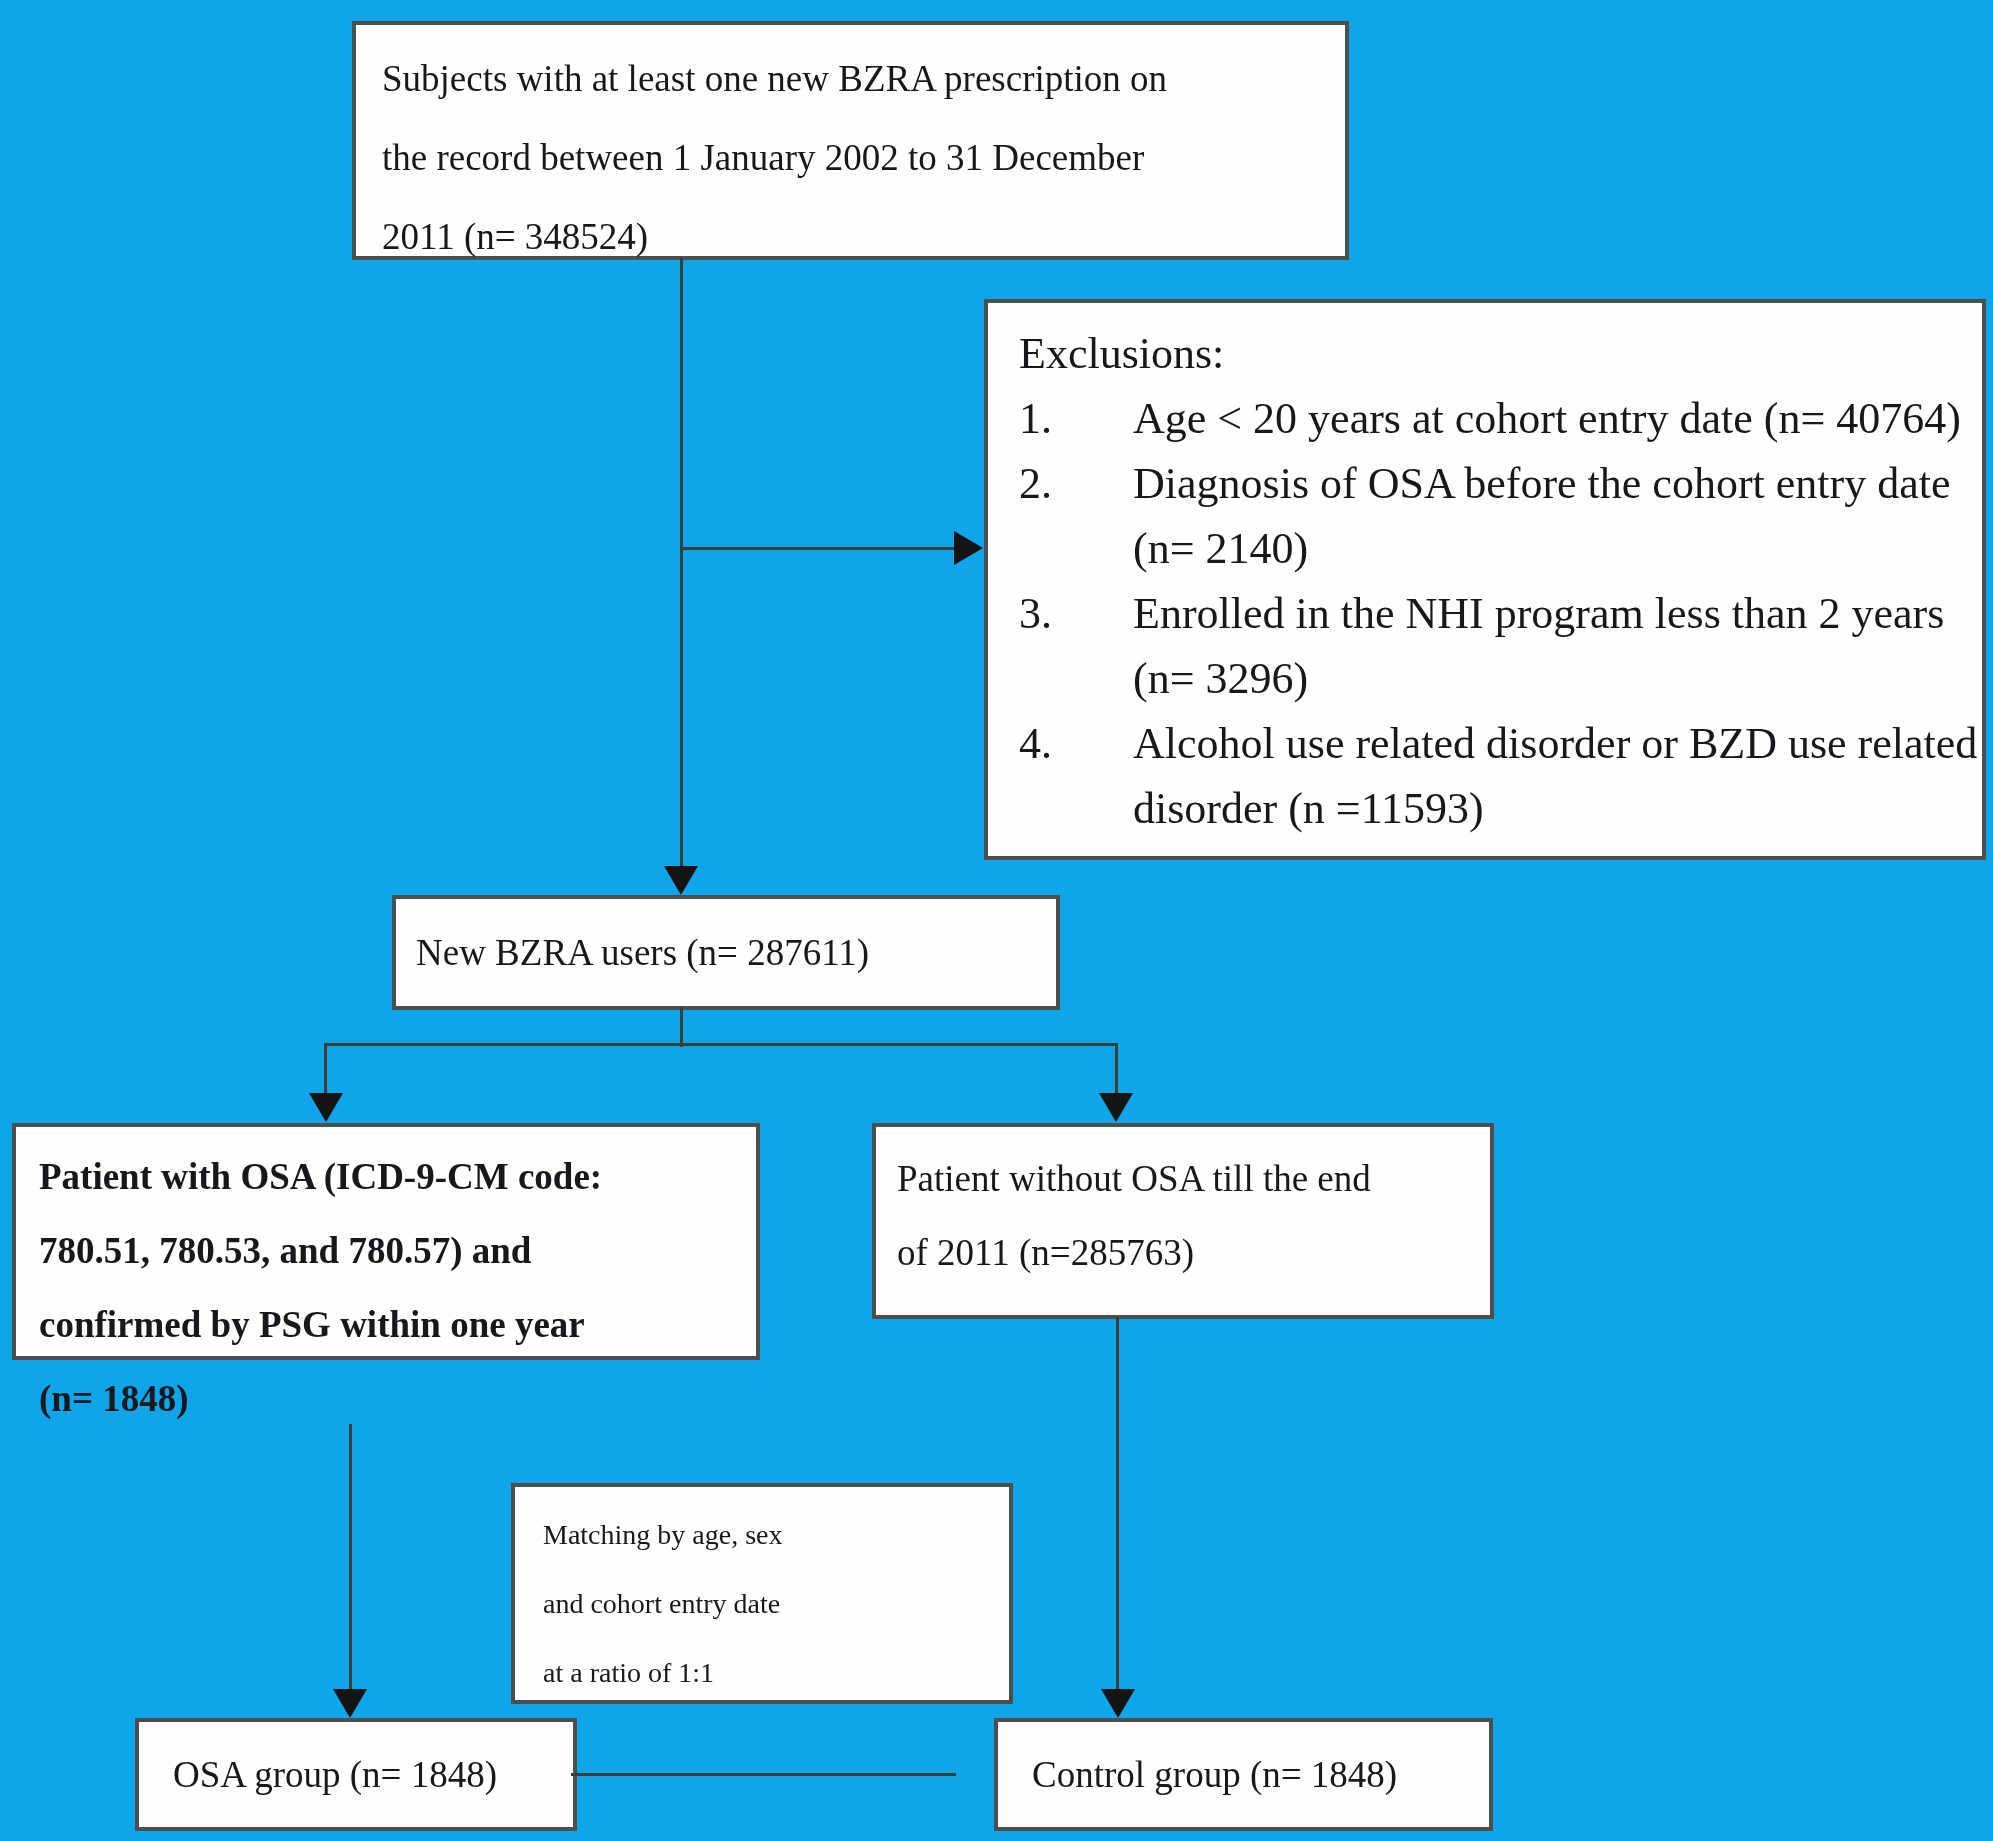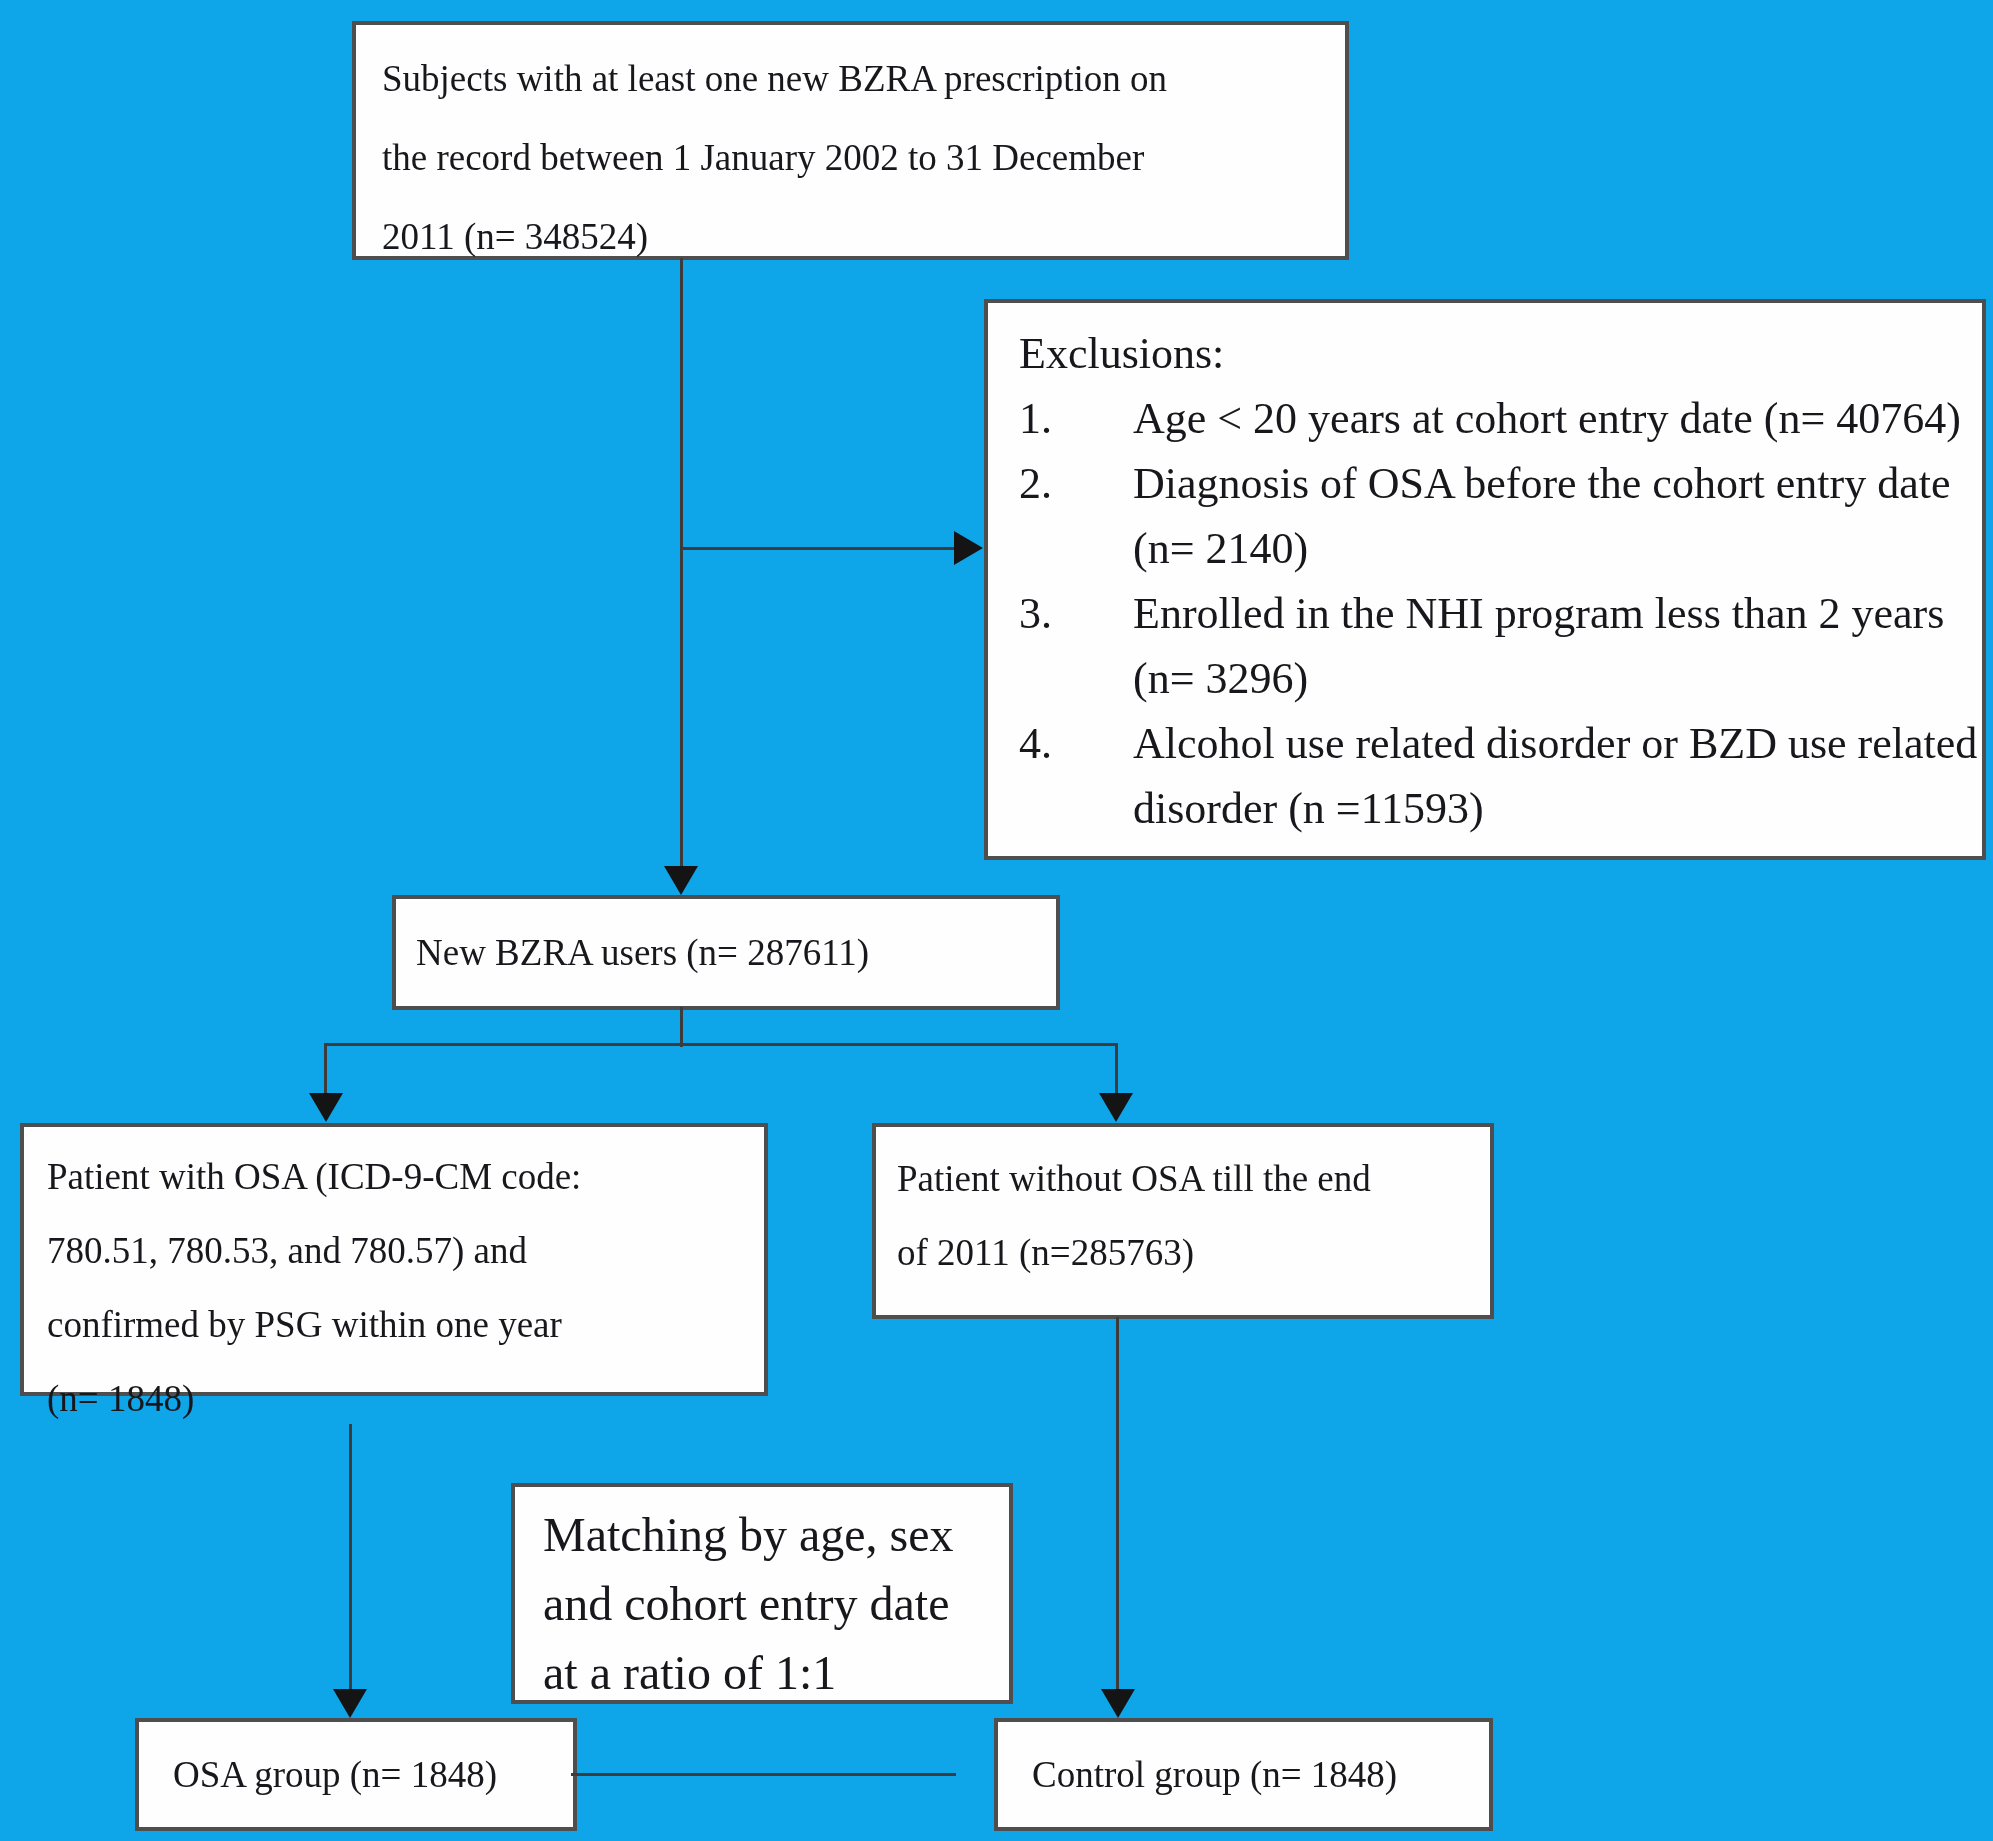--- a/index.html
+++ b/index.html
@@ -38,21 +38,21 @@
   .b-center { display: flex; align-items: center; }
 
   .b-bzra { padding-left: 20px; }
 
   .b-withosa { padding: 13px 0 0 23px; }
   .b-withosa .line { line-height: 74px; }
 
   .b-noosa { padding: 14.7px 0 0 21px; }
   .b-noosa .line { line-height: 74px; }
 
-  .b-matching { padding: 13px 0 0 28px; font-size: 48px; }
+  .b-matching { padding: 13px 0 0 28px; font-size: 28px; }
   .b-matching .line { line-height: 69px; }
 
   .b-osagroup { padding-left: 34px; }
   .b-controlgroup { padding-left: 34px; margin-left: 40px; }
 
   
   .vline, .hline { position: absolute; background: #3c3c3c; }
   .vline { width: 3.3px; }
   .hline { height: 3.3px; }
 
@@ -113,21 +113,21 @@
         <div class="line">Alcohol use related disorder or BZD use related</div>
         <div class="line">disorder (n =11593)</div>
       </div>
     </div>
   </div>
 
   <div class="box txt b-center b-bzra" style="left:392px; top:895px; width:668px; height:115px;">
     <div class="line">New BZRA users (n= 287611)</div>
   </div>
 
-  <div class="box txt b-withosa" style="left:20px; top:1123px; width:748px; height:273px;">
+  <div class="box txt b-withosa" style="left:12px; top:1123px; width:748px; height:237px;font-weight:bold;">
     <div class="line">Patient with OSA (ICD-9-CM code:</div>
     <div class="line">780.51, 780.53, and 780.57) and</div>
     <div class="line">confirmed by PSG within one year</div>
     <div class="line">(n= 1848)</div>
   </div>
 
   <div class="box txt b-noosa" style="left:872px; top:1123px; width:622px; height:196px;">
     <div class="line">Patient without OSA till the end</div>
     <div class="line">of 2011 (n=285763)</div>
   </div>

